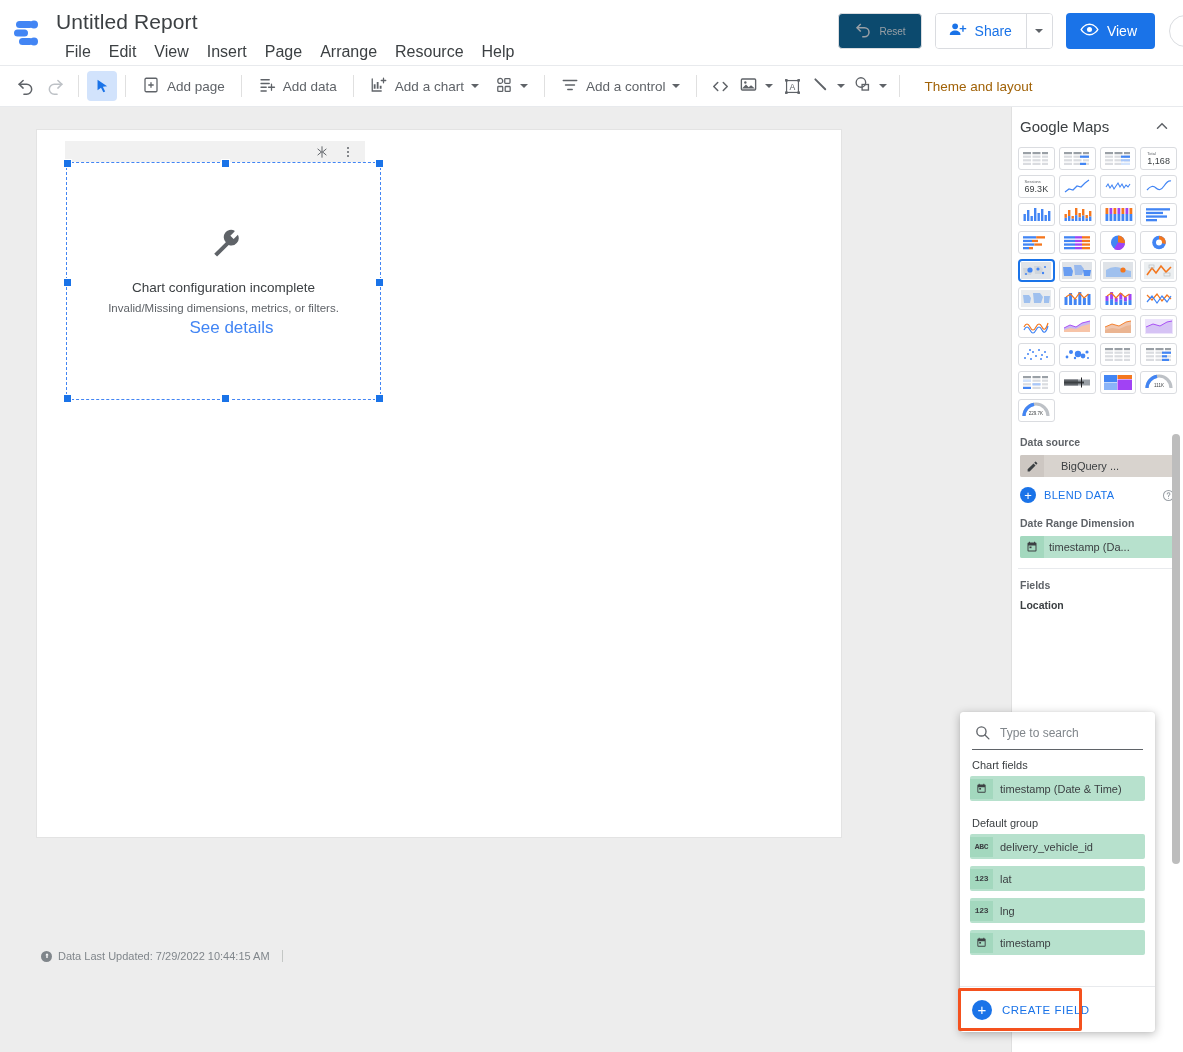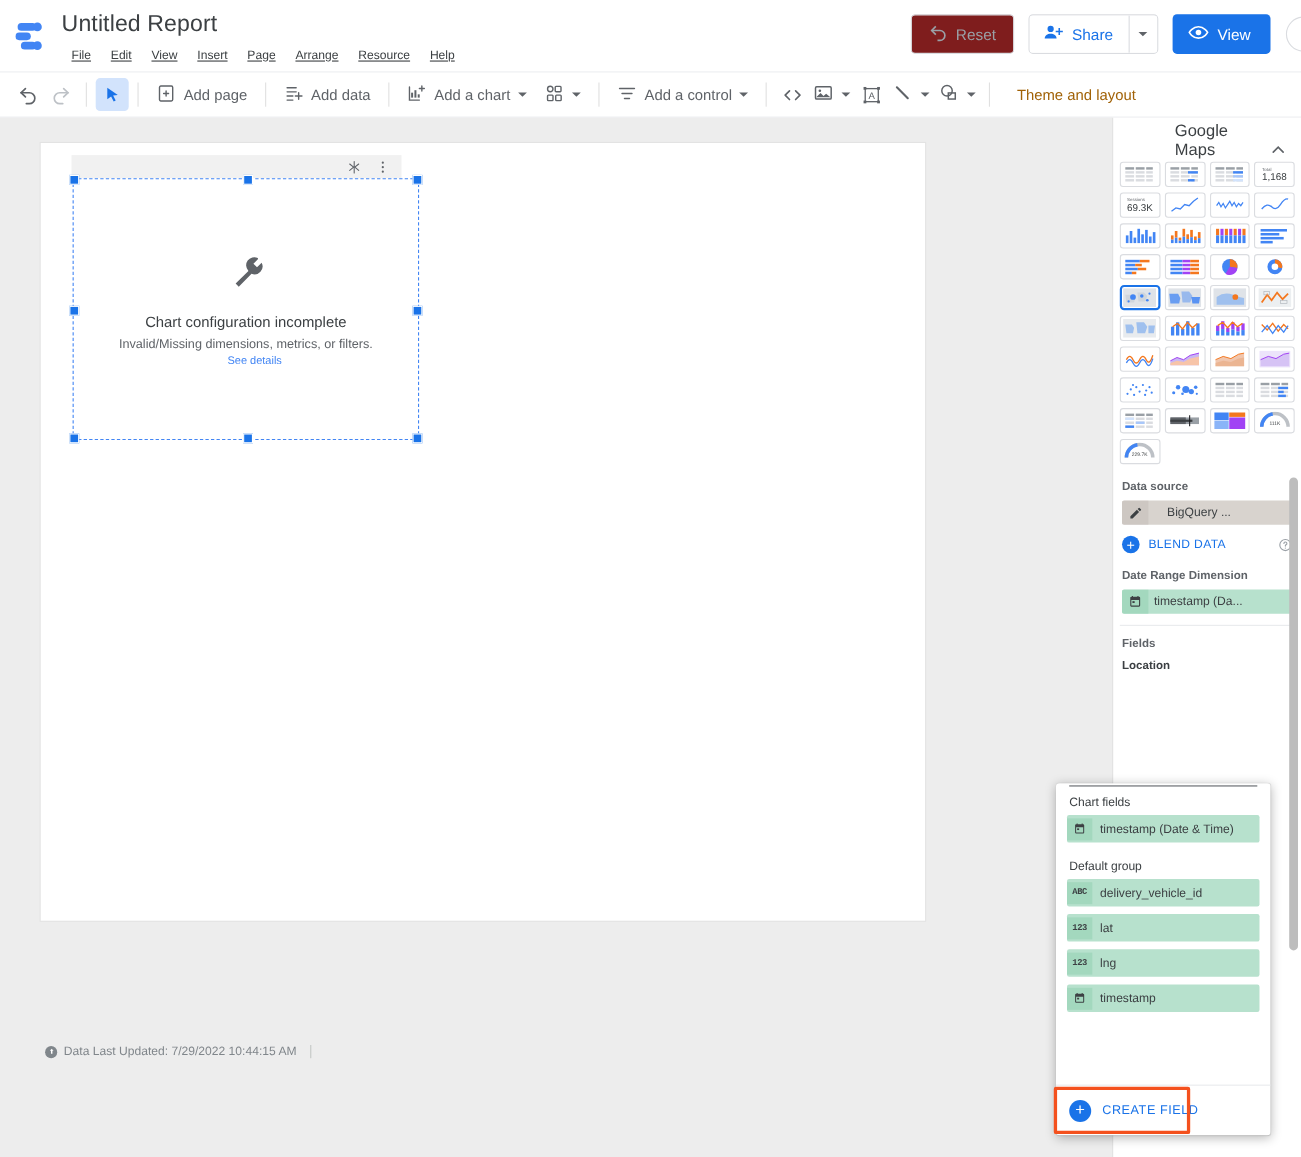--- a/index.html
+++ b/index.html
@@ -18,29 +18,29 @@
   }
   .logo {
     position: absolute; left: 14px; top: 18px; width: 32px; height: 30px;
   }
   .report-title {
     position: absolute; left: 56px; top: 10px;
     font-size: 21px; color: #3c4043; font-weight: 400; letter-spacing: .1px;
   }
   .menubar { position: absolute; left: 56px; top: 41px; display: flex; gap: 0; }
   .menubar .mi {
-    font-size: 11px; color: #3c4043; padding: 2px 9px; cursor: pointer;
-    border-radius: 3px; line-height: 17px; text-decoration: underline;
+    font-size: 16px; color: #3c4043; padding: 2px 9px; cursor: pointer;
+    border-radius: 3px; line-height: 17px;
   }
 
   .hdr-right { position: absolute; right: 0; top: 13px; display: flex; align-items: center; }
   .btn-reset {
     display: flex; align-items: center; gap: 7px;
     height: 36px; padding: 0 15px; border: 1px solid #dadce0; border-radius: 4px;
-    color: #9aa0a6; font-size: 14px; background: #7f1d1d; cursor: default;
+    color: #9aa0a6; font-size: 10px; background: #0c4a6e; cursor: default;
   }
   .btn-share-wrap {
     display: flex; align-items: stretch; margin-left: 13px;
     border: 1px solid #dadce0; border-radius: 4px; height: 36px; overflow: hidden;
   }
   .btn-share {
     display: flex; align-items: center; gap: 8px; padding: 0 14px 0 12px;
     color: #1a73e8; font-size: 14px; font-weight: 500; background: #fff; cursor: pointer;
   }
   .btn-share-caret {
@@ -98,44 +98,43 @@
     position: absolute; left: 29px; top: 32px; width: 315px; height: 238px;
     border: 1px dashed #4285f4; background: #fff;
   }
   .chart-inner {
     position: absolute; inset: 0; display: flex; flex-direction: column;
     align-items: center; justify-content: center; gap: 0;
   }
   .wrench { margin-bottom: 18px; }
   .cc-title { font-size: 13.5px; color: #3c4043; margin-bottom: 7px; }
   .cc-sub { font-size: 11.5px; color: #5f6368; margin-bottom: 4px; }
-  .cc-link { font-size: 10px; color: #4285f4; cursor: pointer; margin-left: 16px; }
+  .cc-link { font-size: 17px; color: #4285f4; cursor: pointer; margin-left: 16px; }
   .handle {
     position: absolute; width: 7px; height: 7px; background: #1a73e8;
     border: 1px solid #fff; box-sizing: content-box;
   }
   .footer-note {
     position: absolute; left: 41px; top: 843px; display: flex; align-items: center; gap: 6px;
     font-size: 11px; color: #80868b;
   }
   .footer-note .dot {
     width: 11px; height: 11px; border-radius: 50%; background: #80868b;
     display: flex; align-items: center; justify-content: center;
   }
   .footer-bar { width: 1px; height: 12px; background: #c4c7c5; margin-left: 6px; }
 
   
   .rpanel {
     position: absolute; top: 107px; right: 0; width: 172px; height: 945px;
     background: #fff; border-left: 1px solid #e0e0e0;
   }
   .rp-head {
-    height: 38px; display: flex; align-items: flex-end; justify-content: space-between;
+    height: 38px; display: flex; align-items: center; justify-content: space-between;
     padding: 0 12px 0 8px;
-    margin-left: 48px;
   }
   .rp-head .ttl { font-size: 15px; color: #3c4043; }
   .chev { color: #5f6368; cursor: pointer; display: flex; }
   .thumbgrid {
     padding: 2px 6px 6px 6px; display: grid; grid-template-columns: repeat(4, 1fr);
     gap: 5px 4px;
   }
   .thumb {
     height: 23px; border: 1px solid #dadce0; border-radius: 3px; background: #fff;
     cursor: pointer; position: relative; overflow: hidden;
@@ -908,20 +907,29 @@
         </div>
       </div>
 
       <div class="fields-label">Fields</div>
       <div class="sub-label">Location</div>
 
     </div>
   </div>
 
   <div class="picker">
+    <div class="pk-search">
+      <span class="si">
+        <svg width="17" height="17" viewBox="0 0 24 24" fill="none" stroke="#5f6368" stroke-width="1.9" stroke-linecap="round">
+          <circle cx="10.5" cy="10.5" r="6.5"></circle>
+            <path d="M15.5 15.5L21 21"></path>
+        </svg>
+      </span>
+      <input class="pk-input" type="text" placeholder="Type to search" style="">
+    </div>
     <div class="pk-underline"></div>
 
     <div class="pk-list" id="pk-list">
         <div class="pk-group">Chart fields</div>
         <div class="pk-item">
           <span class="ic">
             <svg width="11" height="11" viewBox="0 0 24 24" fill="#3c4043">
               <path d="M19 3h-1V1.6h-2V3H8V1.6H6V3H5a2 2 0 0 0-2 2v14a2 2 0 0 0 2 2h14a2 2 0 0 0 2-2V5a2 2 0 0 0-2-2zm0 16H5V9h14z"></path>
               <rect x="7" y="11" width="4" height="3.4"></rect>
             </svg>

